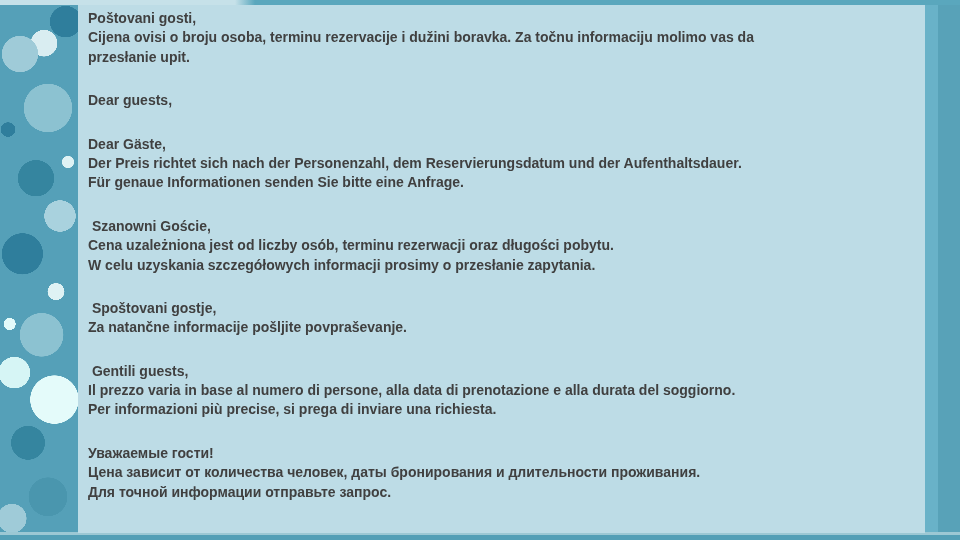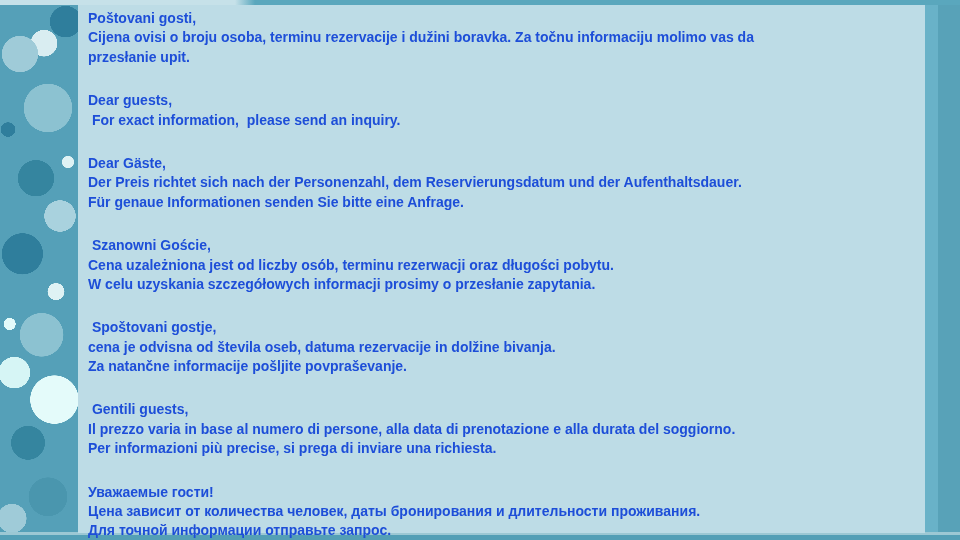--- a/index.html
+++ b/index.html
@@ -66,21 +66,21 @@
   }
 
   .section { margin: 0; }
   .section + .section { margin-top: 24px; }
 
   .line {
     height: 19.4px;
     line-height: 19.4px;
     font-size: 14px;
     font-weight: bold;
-    color: #1d4ed8;
+    color: #404040;
     white-space: pre;
     overflow: hidden;
   }
 </style>
 </head>
 <body>
 
 <div class="bg-left"></div>
 <div class="bg-right"></div>
 <div class="bg-top"></div>
@@ -89,38 +89,36 @@
 <div class="panel">
 
   <div class="section">
     <div class="line">Poštovani gosti,</div>
     <div class="line">Cijena ovisi o broju osoba, terminu rezervacije i dužini boravka. Za točnu informaciju molimo vas da</div>
     <div class="line">przesłanie upit.</div>
   </div>
 
   <div class="section">
     <div class="line">Dear guests,</div>
-    <div class="line"> For exact information,  please send an inquiry.</div>
   </div>
 
   <div class="section">
     <div class="line">Dear Gäste,</div>
     <div class="line">Der Preis richtet sich nach der Personenzahl, dem Reservierungsdatum und der Aufenthaltsdauer.</div>
     <div class="line">Für genaue Informationen senden Sie bitte eine Anfrage.</div>
   </div>
 
   <div class="section">
     <div class="line"> Szanowni Goście,</div>
     <div class="line">Cena uzależniona jest od liczby osób, terminu rezerwacji oraz długości pobytu.</div>
     <div class="line">W celu uzyskania szczegółowych informacji prosimy o przesłanie zapytania.</div>
   </div>
 
   <div class="section">
     <div class="line"> Spoštovani gostje,</div>
-    <div class="line">cena je odvisna od števila oseb, datuma rezervacije in dolžine bivanja.</div>
     <div class="line">Za natančne informacije pošljite povpraševanje.</div>
   </div>
 
   <div class="section">
     <div class="line"> Gentili guests,</div>
     <div class="line">Il prezzo varia in base al numero di persone, alla data di prenotazione e alla durata del soggiorno.</div>
     <div class="line">Per informazioni più precise, si prega di inviare una richiesta.</div>
   </div>
 
   <div class="section">

